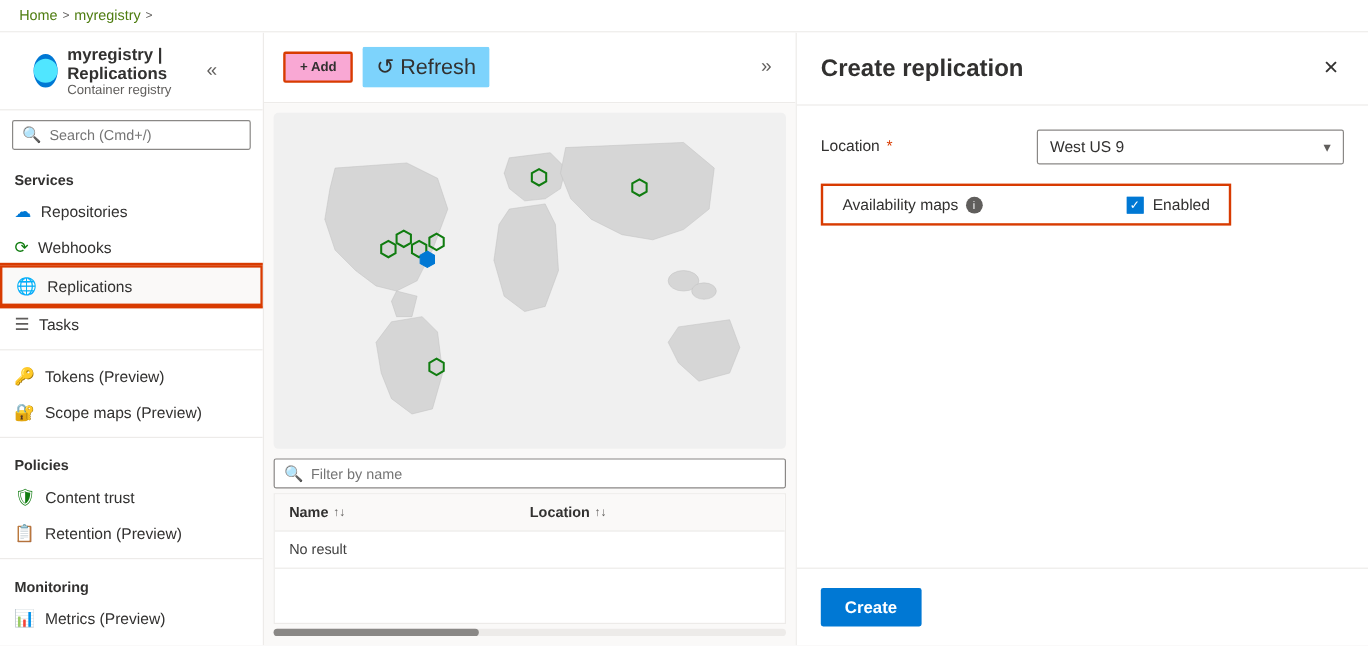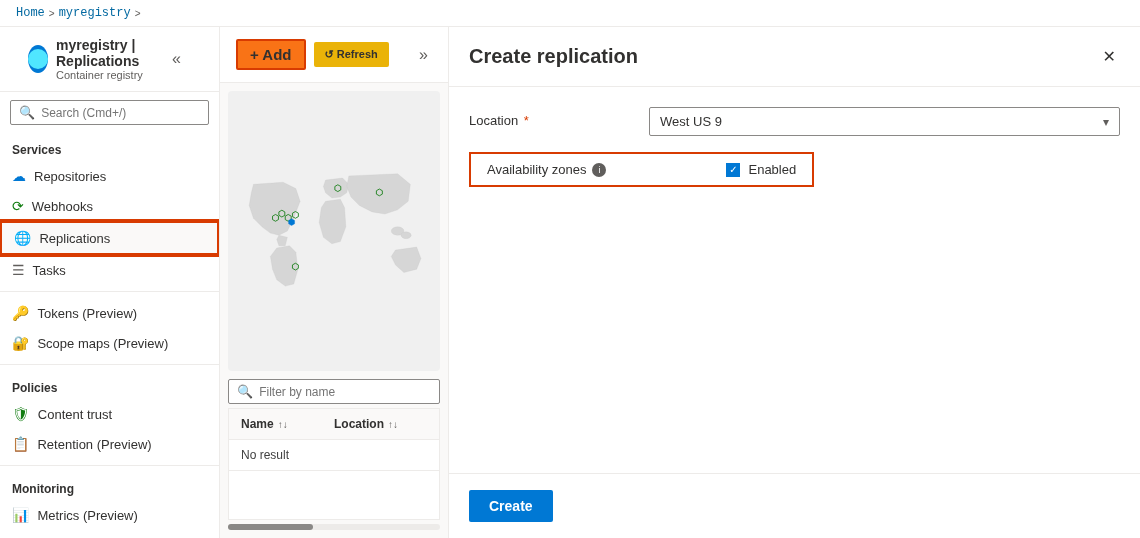--- a/index.html
+++ b/index.html
@@ -2,21 +2,21 @@
 <html><head>
   <meta charset="utf-8">
   <style>
     * { box-sizing: border-box; margin: 0; padding: 0; }
     body { font-family: 'Segoe UI', Arial, sans-serif; font-size: 13px; background: #f3f2f1; color: #323130; }
 
     .app-container { display: flex; flex-direction: column; width: 1140px; height: 538px; background: #fff; overflow: hidden; }
 
     
     .breadcrumb { display: flex; align-items: center; padding: 6px 16px; font-size: 12px; background: #fff; border-bottom: 1px solid #edebe9; gap: 4px; }
-    .breadcrumb a { color: #0369a1; text-decoration: none; font-family: Liberation Mono, monospace; }
+    .breadcrumb a { color: #4d7c0f; text-decoration: none; }
     .breadcrumb-sep { color: #605e5c; font-size: 10px; }
 
     
     .main-layout { display: flex; flex: 1; overflow: hidden; }
 
     
     .sidebar { width: 220px; background: #fff; border-right: 1px solid #edebe9; display: flex; flex-direction: column; overflow-y: auto; flex-shrink: 0; }
 
     .sidebar-header { display: flex; align-items: center; padding: 10px 28px; gap: 8px; border-bottom: 1px solid #edebe9; }
     .sidebar-logo { width: 28px; height: 28px; background: #0078d4; border-radius: 50%; display: flex; align-items: center; justify-content: center; }
@@ -44,41 +44,41 @@
 
     
     .content-area { flex: 1; display: flex; flex-direction: column; overflow: hidden; }
 
     
     .page-header { display: flex; align-items: center; justify-content: space-between; padding: 12px 16px; background: #fff; border-bottom: 1px solid #edebe9; }
     .collapse-right { cursor: pointer; color: #605e5c; background: none; border: none; font-size: 16px; padding: 4px; }
 
     
     .toolbar { display: flex; align-items: center; padding: 8px 16px; background: #fff; border-bottom: 1px solid #edebe9; gap: 8px; }
-    .btn-add { display: flex; align-items: center; gap: 4px; padding: 5px 12px; background: #f97316; border: 2px solid #d83b01; color: #323130; cursor: pointer; font-size: 15px; font-weight: 600; border-radius: 2px; }
-    .btn-refresh { display: flex; align-items: center; gap: 4px; padding: 5px 10px; background: #eab308; border: 1px solid transparent; color: #323130; cursor: pointer; font-size: 11px; border-radius: 2px; font-weight: bold; }
+    .btn-add { display: flex; align-items: center; gap: 4px; padding: 5px 12px; background: #f9a8d4; border: 2px solid #d83b01; color: #323130; cursor: pointer; font-size: 11px; font-weight: 600; border-radius: 2px; }
+    .btn-refresh { display: flex; align-items: center; gap: 4px; padding: 5px 10px; background: #7dd3fc; border: 1px solid transparent; color: #323130; cursor: pointer; font-size: 18px; border-radius: 2px; }
 
     
     .map-table-area { flex: 1; display: flex; flex-direction: column; overflow: hidden; padding: 8px; background: #faf9f8; }
 
     .world-map { width: 100%; height: 280px; background: #f0f0f0; border-radius: 4px; position: relative; overflow: hidden; }
     .map-svg { width: 100%; height: 100%; }
 
     .filter-bar { display: flex; align-items: center; margin: 8px 0 4px; border: 1px solid #8a8886; border-radius: 2px; padding: 4px 8px; gap: 6px; background: #fff; }
     .filter-bar input { border: none; outline: none; font-size: 12px; width: 100%; background: transparent; }
 
     .table-container { background: #fff; border: 1px solid #edebe9; flex: 1; overflow-y: auto; }
     .table-header { display: flex; padding: 8px 12px; border-bottom: 1px solid #edebe9; font-weight: 600; font-size: 12px; color: #323130; background: #faf9f8; }
     .col-name { flex: 1; display: flex; align-items: center; gap: 4px; }
     .col-location { flex: 1; display: flex; align-items: center; gap: 4px; }
     .table-row { display: flex; padding: 8px 12px; border-bottom: 1px solid #edebe9; font-size: 12px; color: #404040; }
     .sort-icon { font-size: 10px; color: #605e5c; }
 
     
-    .right-panel { width: 692px; background: #fff; border-left: 1px solid #edebe9; display: flex; flex-direction: column; overflow: hidden; flex-shrink: 0; }
+    .right-panel { width: 477px; background: #fff; border-left: 1px solid #edebe9; display: flex; flex-direction: column; overflow: hidden; flex-shrink: 0; }
     .right-panel-header { display: flex; align-items: center; justify-content: space-between; padding: 16px 20px; border-bottom: 1px solid #edebe9; }
     .right-panel-title { font-size: 20px; font-weight: 600; }
     .close-btn { background: none; border: none; cursor: pointer; font-size: 16px; color: #323130; padding: 4px; }
 
     .right-panel-body { flex: 1; padding: 20px; overflow-y: auto; }
 
     .form-row { display: flex; align-items: flex-start; margin-bottom: 16px; }
     .form-label { width: 180px; font-size: 13px; padding-top: 6px; flex-shrink: 0; }
     .required-star { color: #d83b01; margin-left: 2px; }
     .form-control-area { flex: 1; }
@@ -279,21 +279,21 @@
             <div class="dropdown">
               <span>West US 9</span>
               <span class="dropdown-chevron">▾</span>
             </div>
           </div>
         </div>
 
         <div class="form-row">
           <div class="outlined-box" style="border: 2px solid #d83b01; padding: 8px 16px; display:flex; align-items:center; gap: 120px;">
             <div style="display:flex; align-items:center; gap:6px;">
-              <span>Availability zones</span>
+              <span>Availability maps</span>
               <div class="info-icon">
                 <span>i</span>
               </div>
             </div>
             <div style="display:flex; align-items:center; gap:8px;">
               <div class="checkbox-blue"></div>
               <span>Enabled</span>
             </div>
           </div>
         </div>

